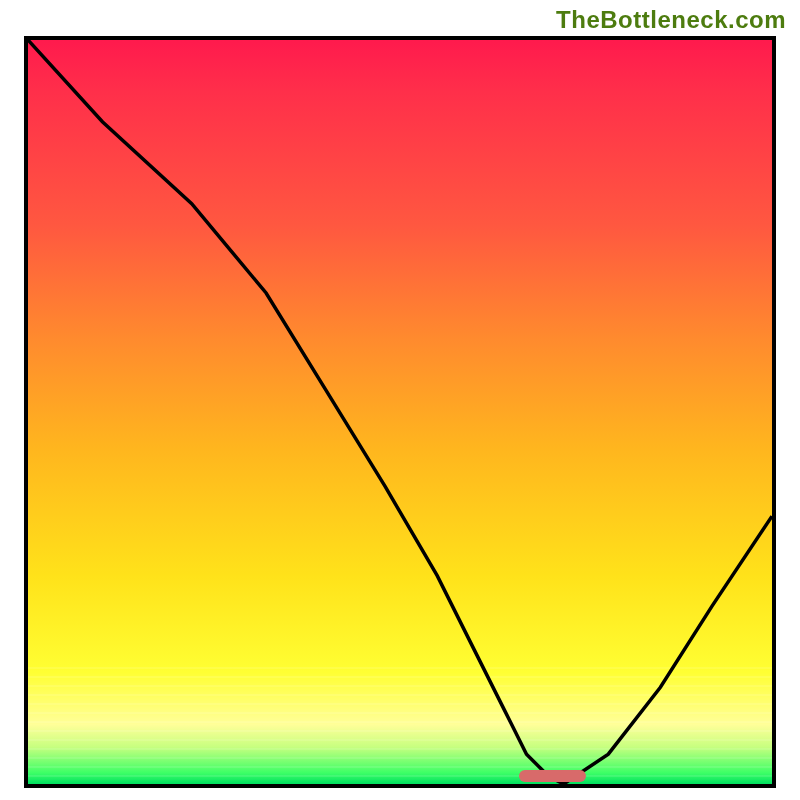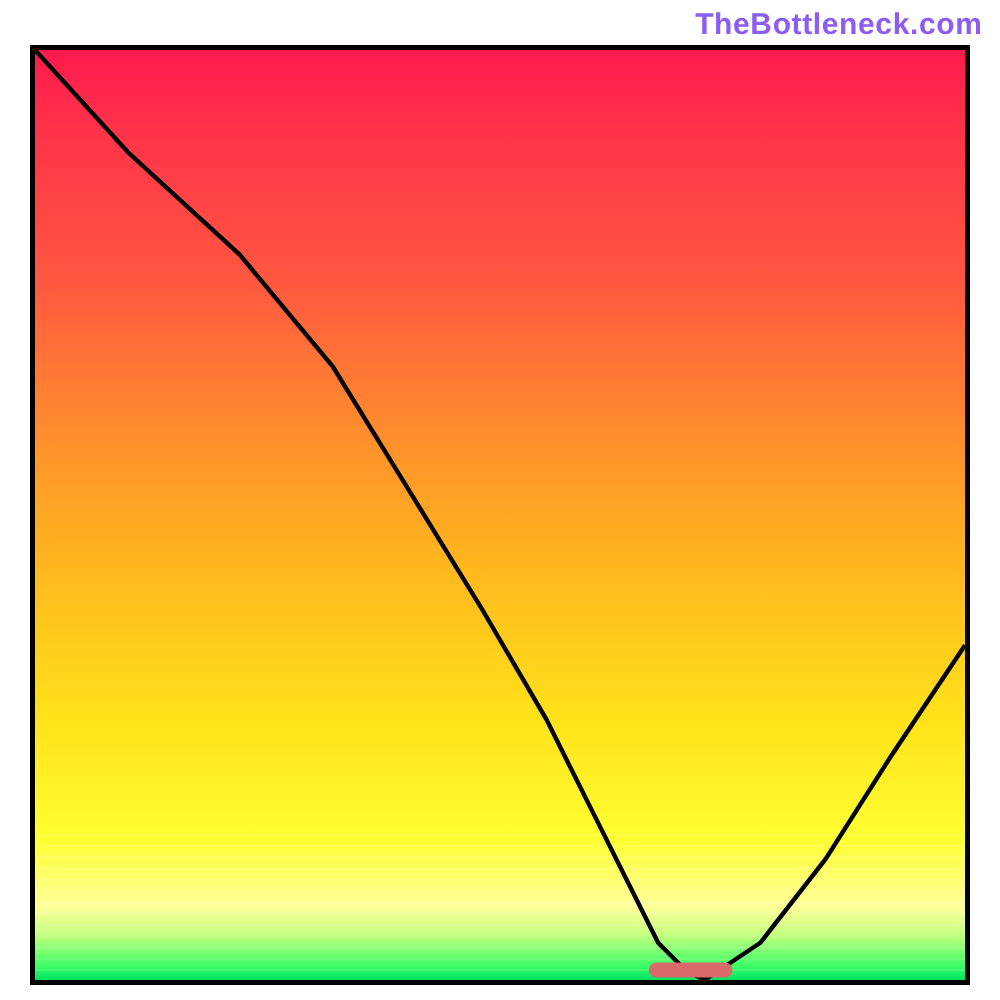--- a/index.html
+++ b/index.html
@@ -15,21 +15,21 @@
     position: relative;
     width: 800px;
     height: 800px;
   }
   .watermark {
     position: absolute;
     top: 6px;
     right: 14px;
     font-size: 24px;
     font-weight: 700;
-    color: #8b5cf6;
+    color: #4d7c0f;
     letter-spacing: 0.5px;
   }
   .plot {
     position: absolute;
     left: 24px;
     top: 36px;
     width: 752px;
     height: 752px;
     border: 4px solid #000;
     box-sizing: border-box;

